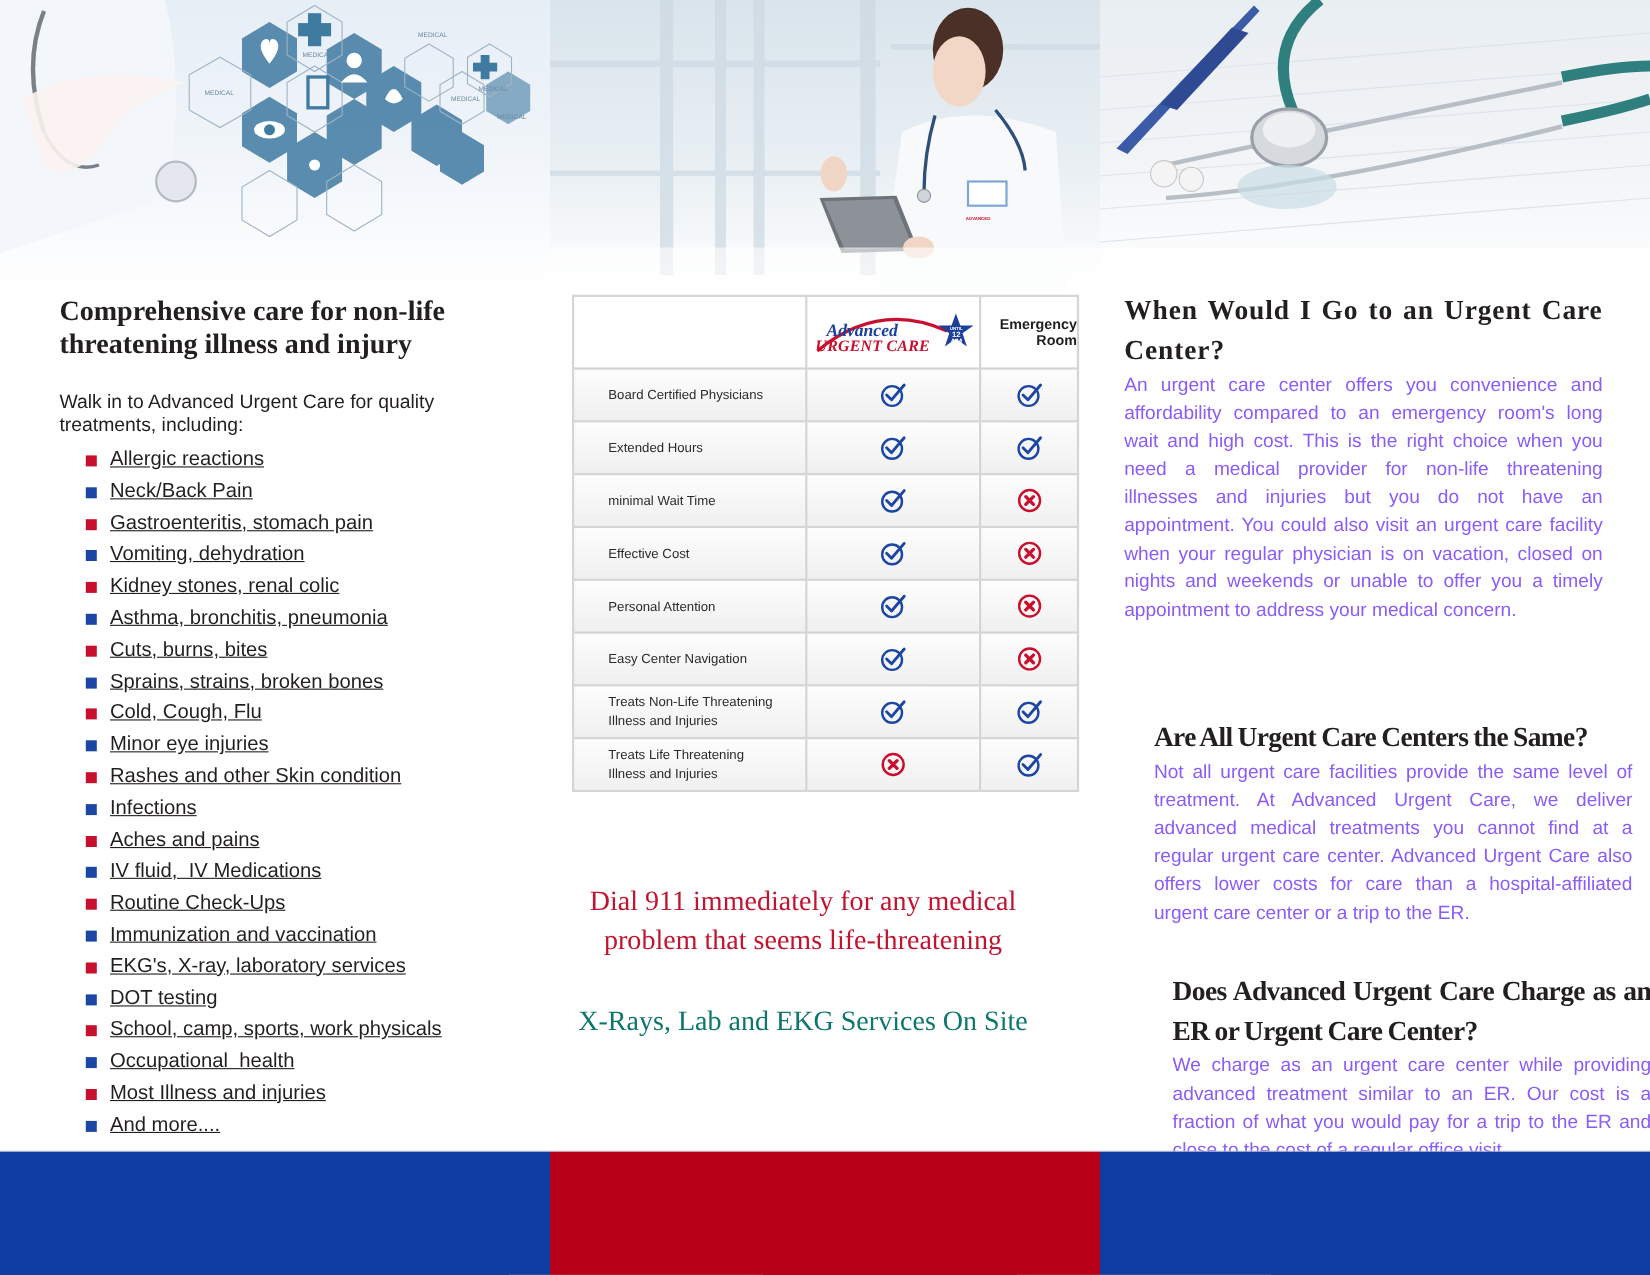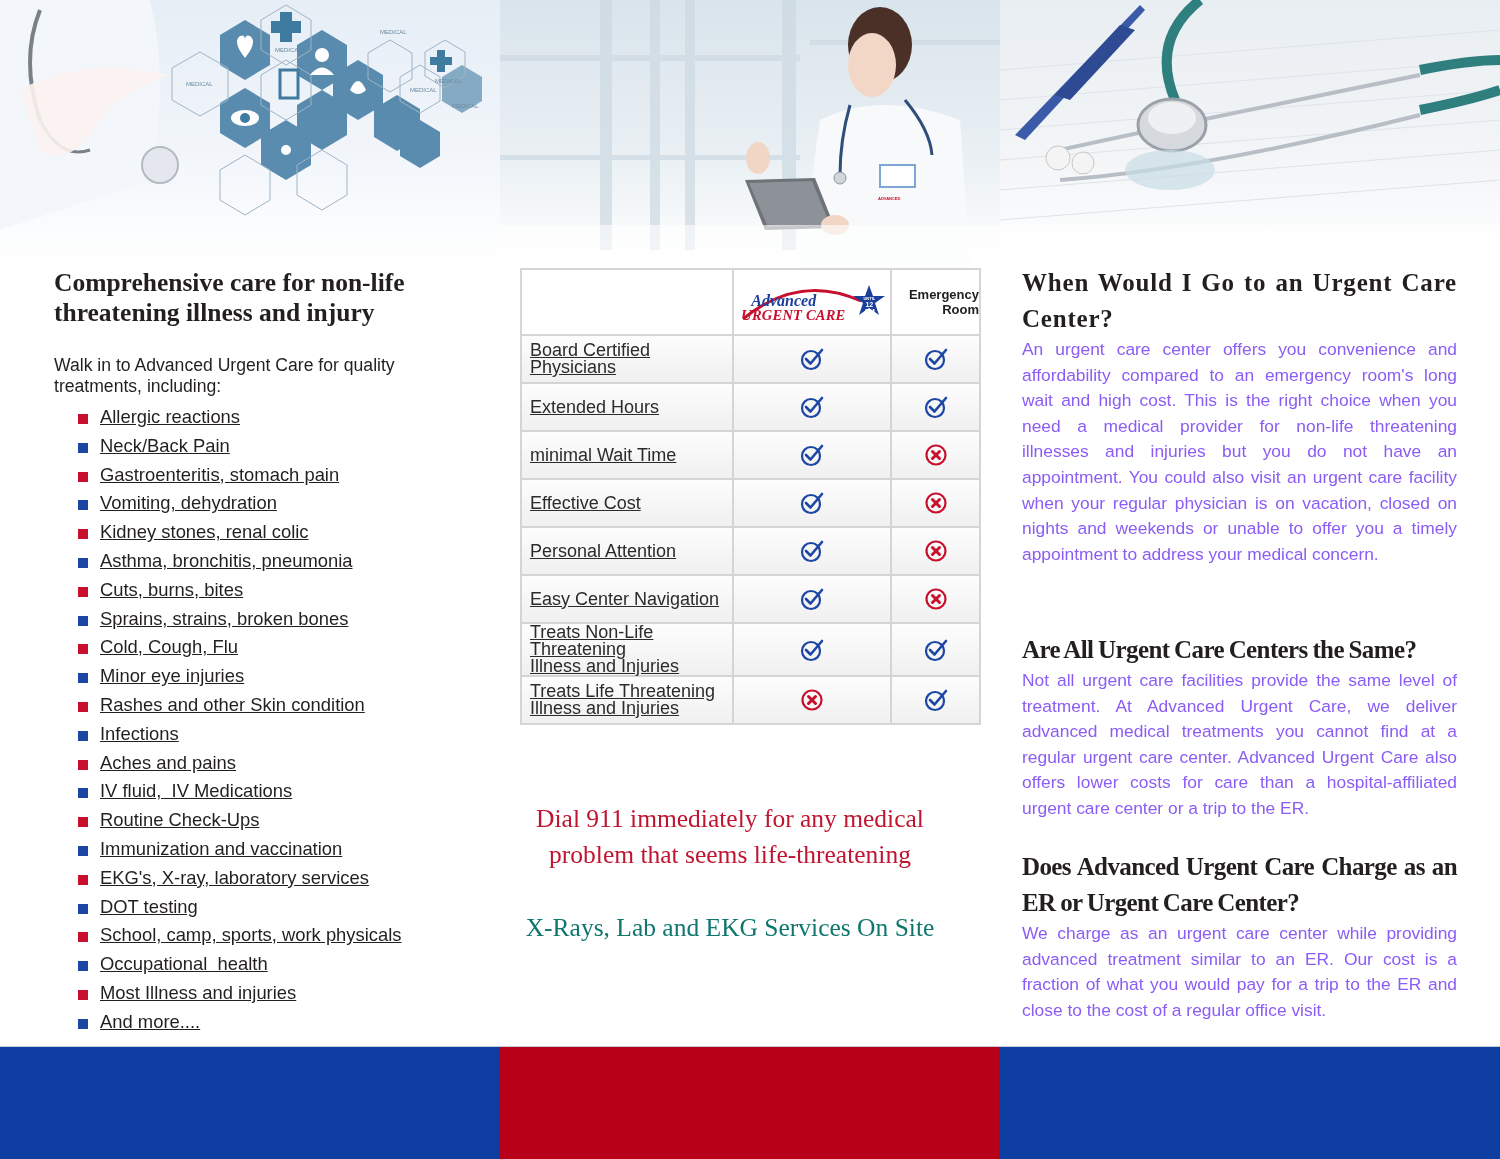--- a/index.html
+++ b/index.html
@@ -20,43 +20,43 @@
   .col1 .intro { margin-top: 27px; font-size: 17.6px; line-height: 21px; }
   .bullets { list-style: none; margin-top: 6px; text-decoration: underline; }
   .bullets li { position: relative; padding-left: 46px; font-size: 18.4px; line-height: 28.8px; height: 28.8px; white-space: pre; }
   .bullets li .sq { position: absolute; left: 24px; top: 11px; width: 10px; height: 10px; }
 
   
   .cmp { position: absolute; left: 520px; top: 268px; width: 461px; border-collapse: collapse; }
   .cmp td, .cmp th { border: 2px solid #d5d5d5; padding: 0; vertical-align: middle; }
   .cmp tr.head td { height: 66px; background: #ffffff; }
   .cmp tr.row td { height: 48px; background: linear-gradient(180deg, #fdfdfd 0%, #f0f0f0 100%); }
-  .cmp td.feat { width: 214px; padding-left: 8px; font-size: 18px; line-height: 17px; color: #2b2b2b; text-decoration: underline; }
+  .cmp td.feat { width: 214px; padding-left: 31px; font-size: 12px; line-height: 17px; color: #2b2b2b; }
   .cmp td.c2 { width: 158px; text-align: center; }
   .cmp td.c3 { width: 89px; text-align: center; }
   .cmp .er-head { font-size: 13px; font-weight: bold; line-height: 15px; color: #1f1f1f; text-align: right; }
   .logo { position: relative; width: 146px; height: 50px; margin: 0 auto; }
   .logo .adv { position: absolute; left: 12px; top: 15px; font-family: "Liberation Serif", serif; font-style: italic; font-weight: bold; font-size: 16px; color: #1c3f9c; }
   .logo .uc { position: absolute; left: 2px; top: 30px; font-family: "Liberation Serif", serif; font-style: italic; font-weight: bold; font-size: 14.5px; color: #c8102e; letter-spacing: 0.2px; white-space: nowrap; }
   .logo svg { position: absolute; left: 0; top: 0; }
   .star-text { position: absolute; left: 118px; top: 19px; width: 24px; text-align: center; color: #fff; font-weight: bold; font-size: 7px; line-height: 7px; }
   .icon { display: inline-block; width: 24px; height: 24px; vertical-align: middle; }
 
   .center-msg { position: absolute; left: 480px; width: 500px; text-align: center; font-family: "Liberation Serif", serif; font-size: 25.5px; line-height: 36px; }
   .msg-red { top: 801px; color: #c01430; }
   .msg-blue { top: 910px; color: #0f766e; }
 
   
   .col3 { position: absolute; left: 1022px; width: 435px; }
   .col3 .q { font-size: 25px; line-height: 36px; text-align: justify; text-align-last: left; }
   .col3 .q.tight { letter-spacing: -0.6px; word-spacing: -1px; }
   .col3 .p { font-size: 17.4px; line-height: 25.6px; text-align: justify; color: #8b5cf6; }
   .sec1 { top: 265px; }
-  .sec2 { top: 632px; }
-  .sec3 { top: 849px; }
+  .sec2 { top: 653px; margin-left: 27px; }
+  .sec3 { top: 884px; margin-left: 44px; }
   .sec1 .q { letter-spacing: 0.8px; }
 
   
   .band { position: absolute; top: 1047px; height: 112px; width: 500px; }
   .band-1 { left: 0; background: #0f3ea3; }
   .band-2 { left: 500px; background: #b80019; }
   .band-3 { left: 1000px; background: #0f3ea3; }
   .band-line { position: absolute; left: 0; top: 1046px; width: 1500px; height: 1px; background: #c8ccd6; }
 </style>
 </head>

